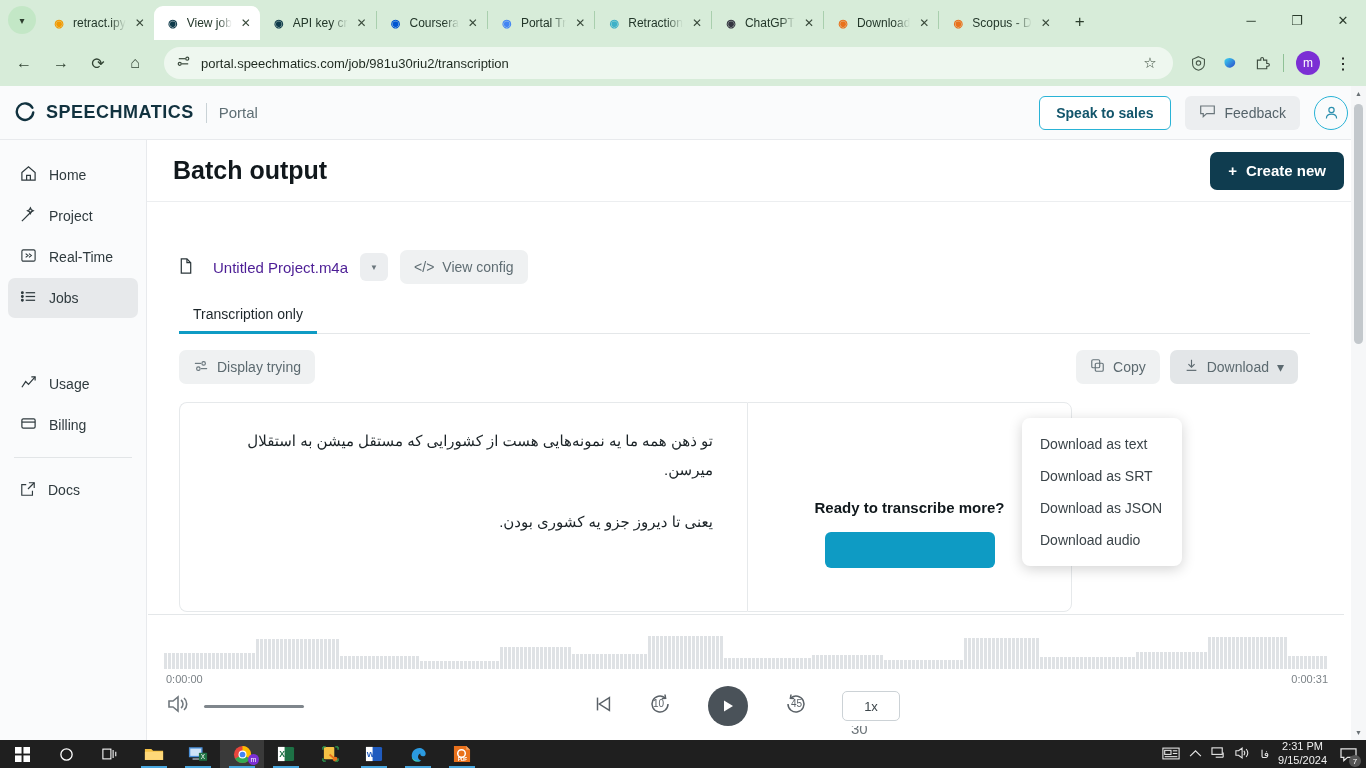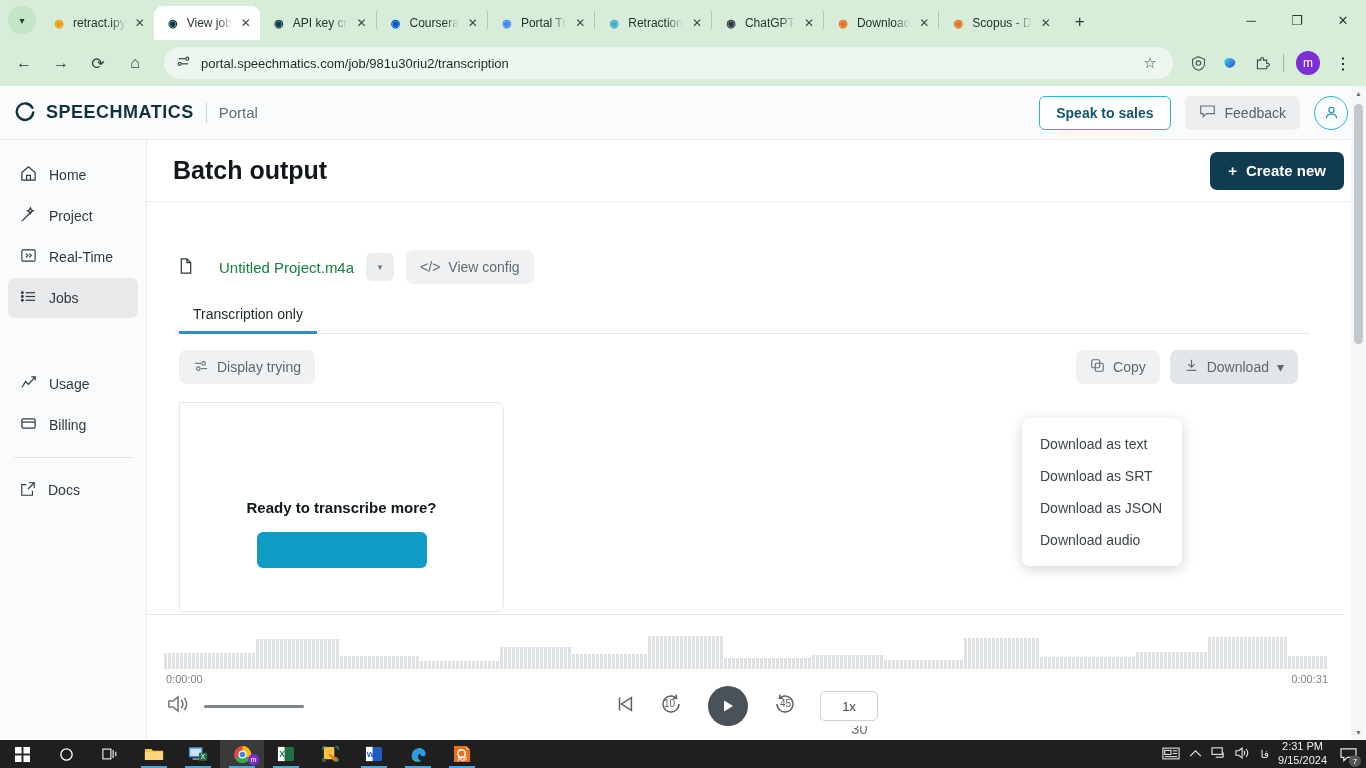--- a/index.html
+++ b/index.html
@@ -69,21 +69,21 @@
   .side-gap { height: 44px; }
   .side-divider { height: 1px; background: #e2e5e7; margin: 12px 14px; }
 
   .content { flex: 1; position: relative; background: #fff; overflow: hidden; }
   .page-head { height: 62px; display: flex; align-items: center; padding: 0 22px 0 26px; border-bottom: 1px solid #eceef0; }
   .page-title { font-size: 25px; font-weight: bold; color: #11181c; }
   .btn-create { margin-left: auto; height: 38px; padding: 0 18px; background: #0f3c4f; color: #fff; font-size: 15px;
     font-weight: bold; border-radius: 7px; display: flex; align-items: center; gap: 9px; }
 
   .file-row { display: flex; align-items: center; gap: 12px; padding: 48px 0 0 32px; }
-  .file-chip { display: flex; align-items: center; gap: 26px; font-size: 15px; color: #15803d; }
+  .file-chip { display: flex; align-items: center; gap: 20px; font-size: 15px; color: #4c1d95; }
   .chip-caret { width: 28px; height: 28px; background: #eceef0; border-radius: 6px; display: flex; align-items: center;
     justify-content: center; font-size: 8px; color: #6a767c; }
   .btn-viewcfg { height: 34px; padding: 0 14px; background: #eff1f2; border-radius: 7px; color: #5f6d73; font-size: 14px;
     display: flex; align-items: center; gap: 8px; }
 
   .tabs-row { margin: 22px 0 0 32px; border-bottom: 1px solid #e4e7e9; width: 1131px; display: flex; }
   .tab-item { padding: 0 14px 11px 14px; font-size: 14px; color: #1d262a; position: relative; }
   .tab-item.active::after { content: ""; position: absolute; left: 0; right: 0; bottom: -1px; height: 3px; background: #0e9bc4; }
 
   .actions-row { display: flex; align-items: center; padding: 16px 0 0 32px; width: 1163px; }
@@ -113,21 +113,21 @@
   
   .player { position: absolute; left: 148px; top: 614px; width: 1196px; height: 112px; background: #ffffff;
     border-top: 1px solid #e4e7e9; }
   .wave { position: absolute; left: 16px; top: 10px; width: 1164px; height: 44px; display: flex; align-items: flex-end; gap: 1px; }
   .wave i { display: block; width: 3px; background: #dfe2e5; }
   .t-left { position: absolute; left: 18px; top: 58px; font-size: 11px; color: #7b8287; }
   .t-right { position: absolute; right: 16px; top: 58px; font-size: 11px; color: #7b8287; }
   .pl-controls { position: absolute; left: 0; top: 70px; width: 1196px; height: 42px; display: flex; align-items: center; }
   .vol { position: absolute; left: 18px; display: flex; align-items: center; gap: 12px; }
   .vol-track { width: 100px; height: 3px; background: #7f868c; border-radius: 2px; }
-  .center-ctrls { position: absolute; left: 0; right: 0; display: flex; align-items: center; justify-content: center; gap: 23px; }
+  .center-ctrls { position: absolute; left: 0; right: 0; display: flex; align-items: center; justify-content: center; gap: 34px; }
   .play-btn { width: 40px; height: 40px; border-radius: 20px; background: #4a5259; display: flex; align-items: center;
     justify-content: center; }
   .speed-box { width: 58px; height: 30px; border: 1px solid #ccd2d6; border-radius: 5px; display: flex;
     align-items: center; justify-content: center; font-size: 13px; color: #3d464b; }
 
   
   .dd-menu { position: absolute; left: 1170px; top: 418px; width: 160px; background: #fff; border-radius: 8px;
     box-shadow: 0 3px 14px rgba(0,0,0,0.18); padding: 10px 0; z-index: 40; }
   .dd-item { height: 32px; display: flex; align-items: center; padding: 0 18px; font-size: 14px; color: #3b4449; }
 
@@ -422,20 +422,24 @@
                     <path d="M3 14 h11"></path>
                 </svg>
               </span>
               <span>Download</span>
               <span>▾</span>
             </div>
           </div>
         </div>
 
         <div class="panels">
+          <div class="transcript-card">
+            <div class="rtl-line">تو ذهن همه ما یه نمونه‌هایی هست از کشورایی که مستقل میشن به استقلال میرسن.</div>
+            <div class="rtl-line">یعنی تا دیروز جزو یه کشوری بودن.</div>
+          </div>
           <div class="side-card">
             <div class="side-card-title">Ready to transcribe more?</div>
             <div class="side-card-btn"></div>
           </div>
         </div>
 
         <div class="overlay-ghost">requirements</div>
         <div class="overlay-snip">
           <span class="bullet">•</span>
           <span class="line2" style="left:206px">What metrics you are trying to improve with</span>

